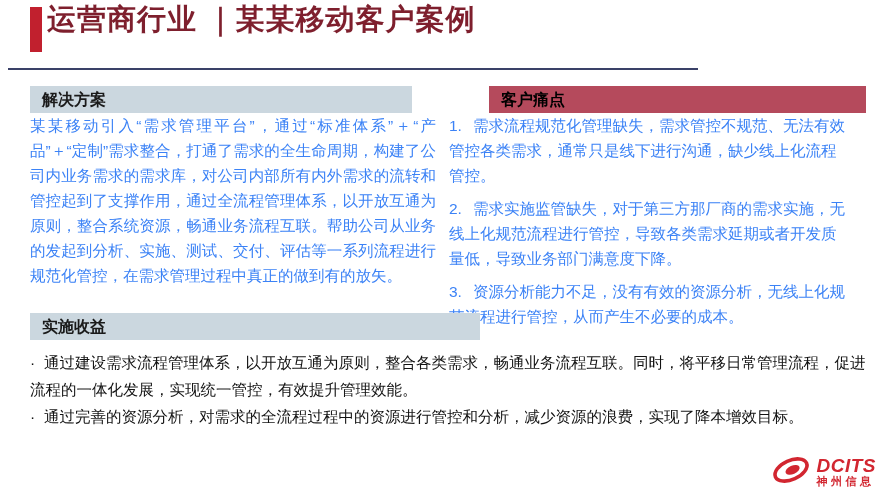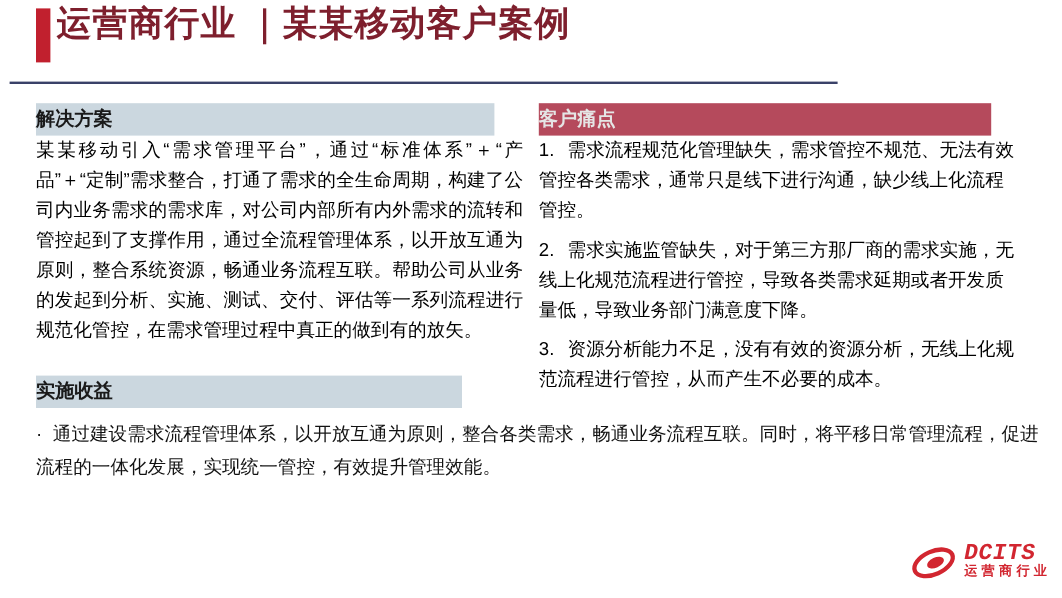--- a/index.html
+++ b/index.html
@@ -16,43 +16,43 @@
   .slide-title {
     position:absolute; left:47px; top:0; margin:0;
     font-size:29px; font-weight:bold; letter-spacing:1px; white-space:nowrap;
     color:var(--title,#7E1F2D);
   }
   .title-divider {
     position:absolute; left:8px; top:68px; width:690px; height:2px;
     background:var(--divider,#3A4168);
   }
   .sec-header {
-    position:absolute; height:27px; line-height:27px; 
+    position:absolute; height:27px; line-height:27px; padding-left:12px;
     font-size:16px; font-weight:bold; box-sizing:border-box;
   }
   .sec-header.gray { background:var(--panel-blue,#CBD7DF); color:#1a1a1a; }
-  .sec-header.red  { background:var(--panel-red,#B54A5C); color:#e5e5e5; }
+  .sec-header.red  { background:var(--panel-red,#B54A5C); color:#000000;margin-left:40px; }
   #solution-header { left:30px;  top:86px;  width:382px; }
   #pain-header     { left:449px; top:86px;  width:377px; }
-  #benefit-header  { left:30px;  top:313px; width:355px; }
+  #benefit-header  { left:30px;  top:313px; width:450px; }
 
-  .body-text { font-size:15.5px; line-height:25px; color:#000000; }
+  .body-text { font-size:15.5px; line-height:25px; color:#3b82f6; }
   #solution-body { position:absolute; left:30px; top:113px; width:406px; text-align:justify; }
   #pain-body     { position:absolute; left:449px; top:113px; width:400px; }
   #pain-body p   { margin:0 0 8px 0; }
   .pain-num      { display:inline-block; min-width:24px; }
 
   #benefit-body  { position:absolute; left:30px; top:349px; width:842px;
                    font-size:15.5px; line-height:27px; color:#121212; }
   #benefit-body p { margin:0; }
   .bullet { display:inline-block; width:14px; text-align:left; }
 
   .logo {
     position:absolute; right:9px; bottom:7px;
-    display:flex; gap:4px;font-family:Liberation Mono, monospace;
+    display:flex; align-items:center; gap:4px;
   }
   .logo-text { display:flex; flex-direction:column; line-height:1.05; }
   .logo-wordmark {
     font-size:19px; font-weight:bold; font-style:italic;
     color:var(--logo-red,#D22630); letter-spacing:0.5px;
   }
   .logo-company {
     font-size:11px; font-weight:bold; letter-spacing:3.5px;
     color:var(--logo-red,#D22630);
   }
@@ -70,28 +70,29 @@
 <div id="pain-header" class="sec-header red">客户痛点</div>
 <div id="pain-body">
   <p class="body-text"><span class="pain-num">1.</span><span>需求流程规范化管理缺失，需求管控不规范、无法有效管控各类需求，通常只是线下进行沟通，缺少线上化流程管控。</span></p>
   <p class="body-text"><span class="pain-num">2.</span><span>需求实施监管缺失，对于第三方那厂商的需求实施，无线上化规范流程进行管控，导致各类需求延期或者开发质量低，导致业务部门满意度下降。</span></p>
   <p class="body-text"><span class="pain-num">3.</span><span>资源分析能力不足，没有有效的资源分析，无线上化规范流程进行管控，从而产生不必要的成本。</span></p>
 </div>
 
 <div id="benefit-header" class="sec-header gray">实施收益</div>
 <div id="benefit-body">
   <p><span class="bullet">·</span><span>通过建设需求流程管理体系，以开放互通为原则，整合各类需求，畅通业务流程互联。同时，将平移日常管理流程，促进流程的一体化发展，实现统一管控，有效提升管理效能。</span></p>
+  <p><span class="bullet">·</span><span>通过完善的资源分析，对需求的全流程过程中的资源进行管控和分析，减少资源的浪费，实现了降本增效目标。</span></p>
 </div>
 
 <div class="logo">
   <span>
     <svg width="44" height="34" viewBox="0 0 44 34">
       <g transform="rotate(-24 22 17)">
         <ellipse cx="22" cy="17" rx="17" ry="9.5" fill="none" stroke="#D22630" stroke-width="3.6"></ellipse>
         <ellipse cx="23.5" cy="17.5" rx="7.5" ry="4.2" fill="#D22630"></ellipse>
       </g>
     </svg>
   </span>
   <span class="logo-text">
     <span class="logo-wordmark">DCITS</span>
-    <span class="logo-company">运营商行业</span>
+    <span class="logo-company">神州信息</span>
   </span>
 </div>
 
 </body></html>

